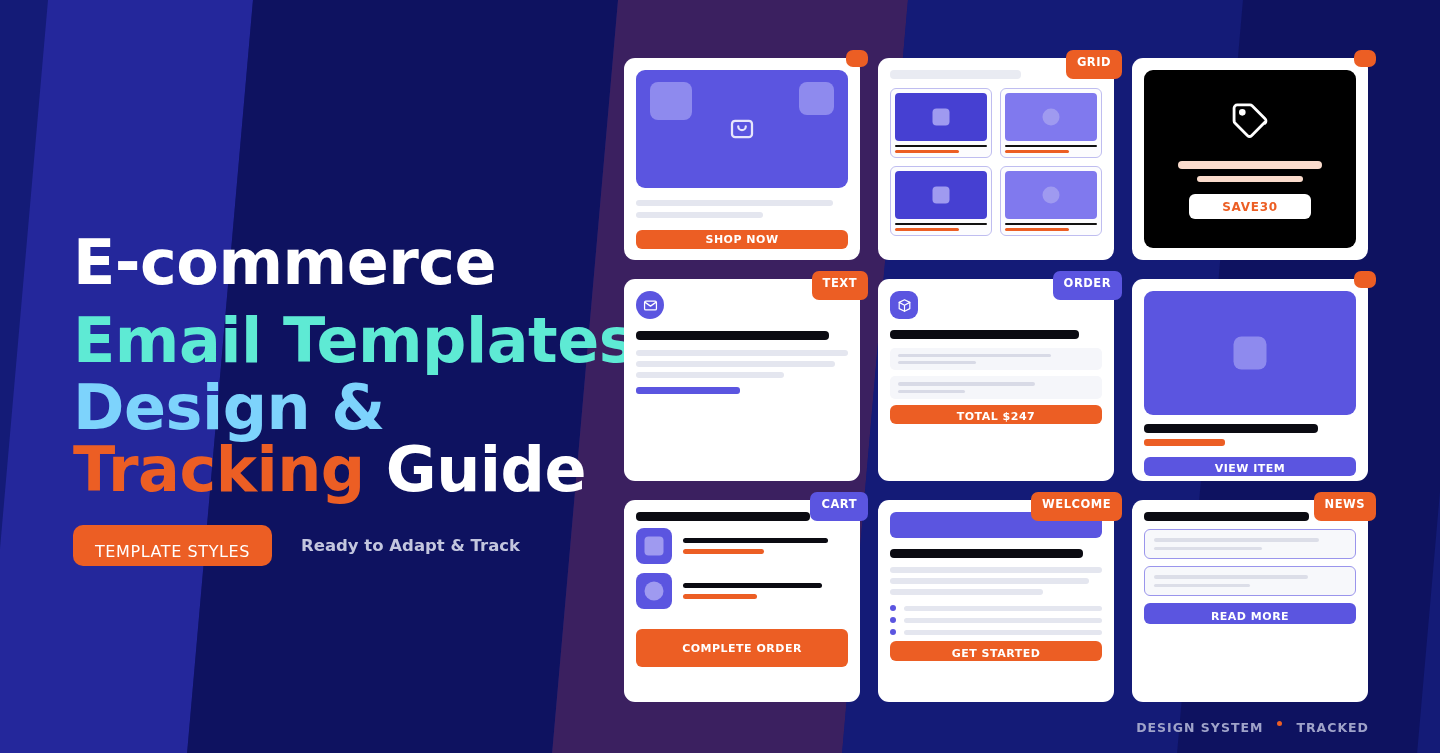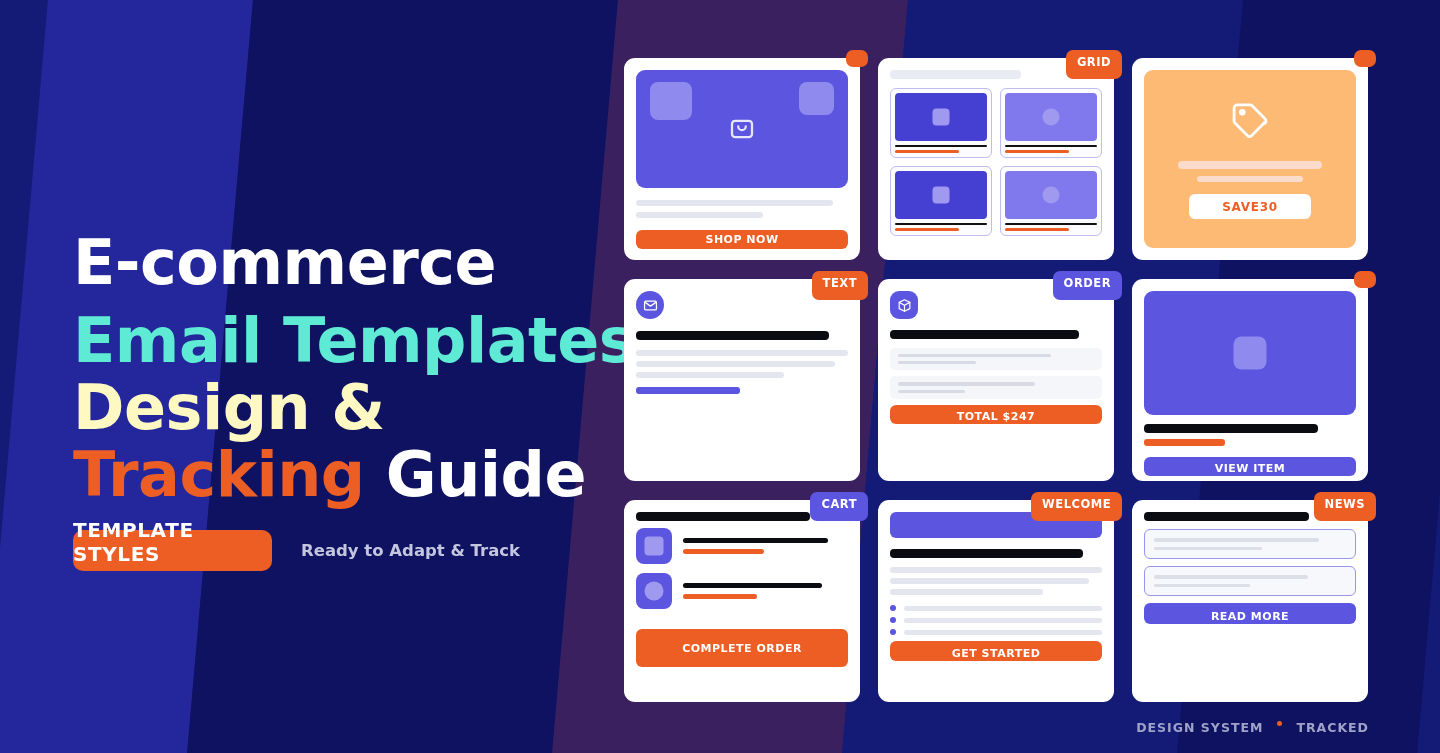--- a/index.html
+++ b/index.html
@@ -15,32 +15,32 @@
   
   .bg-base { position:absolute; inset:0; background:#141B77; }
   .stripe { position:absolute; top:-80px; height:920px; transform:skewX(-5deg); transform-origin:top left; }
 
   
   .hero { position:absolute; left:73px; top:232px; width:620px; }
   .hero h1 { font-weight:bold; line-height:1.0; letter-spacing:-0.5px; }
   .hl { display:block; font-size:62px; white-space:nowrap; }
   .l1 { color:#FFFFFF; margin-bottom:16px; }
   .l2 { color:#5eead4; margin-bottom:5px; }
-  .l3 { color:#fef9c3; margin-bottom:5px; }
+  .l3 { color:#7dd3fc; }
   .l4 { color:#EC5E24; }
   .l4 .wh { color:#FFFFFF; }
 
   .hero-bottom { display:flex; align-items:center; margin-top:24px; }
   .pill {
     background:#EC5E24; border-radius:10px;
     width:199px; height:41px;
     display:flex; align-items:flex-end; justify-content:center;
     padding-bottom:5px;
   }
-  .pill span { color:#fff; font-size:20px; font-weight:bold; letter-spacing:0.6px; }
+  .pill span { color:#fff; font-size:16px; font-weight:normal; letter-spacing:0.6px; }
   .sub { margin-left:29px; color:#C3C6DE; font-size:16.5px; font-weight:bold; }
 
   
   .grid { position:absolute; left:624px; top:58px; display:grid;
           grid-template-columns:236px 236px 236px; grid-template-rows:202px 202px 202px;
           gap:19px 18px; }
   .card { position:relative; background:#FFFFFF; border-radius:11px; padding:12px; overflow:visible; }
   .card-inner { position:relative; width:100%; height:100%; }
 
   
@@ -88,21 +88,21 @@
   .tile { border:1.3px solid #BFBDF0; border-radius:6px; background:#FCFCFE; padding:4px; display:flex; flex-direction:column; }
   .tile-img { flex:1; border-radius:4px; position:relative; }
   .tile-img.dark { background:#4640D2; }
   .tile-img.light { background:#8079EE; }
   .tile-sq { position:absolute; left:50%; top:50%; transform:translate(-50%,-50%); width:17px; height:17px; background:#9F9AF0; border-radius:4px; }
   .tile-ci { position:absolute; left:50%; top:50%; transform:translate(-50%,-50%); width:17px; height:17px; background:#9F9AF0; border-radius:50%; }
   .tile-l1 { height:2.6px; background:#111; border-radius:2px; margin-top:4px; }
   .tile-l2 { height:2.6px; background:#EC5E24; border-radius:2px; margin-top:3px; width:70%; }
 
   
-  .c3-box { background:#fdba74; border-radius:9px; width:100%; height:100%;
+  .c3-box { background:#000000; border-radius:9px; width:100%; height:100%;
             display:flex; flex-direction:column; align-items:center; justify-content:center; }
   .c3-l1 { width:68%; height:8px; background:#FADBCC; border-radius:4px; margin-top:16px; }
   .c3-l2 { width:50%; height:6px; background:#FADBCC; border-radius:3px; margin-top:7px; }
   .c3-code { margin-top:12px; width:58%; height:25px; background:#fff; border-radius:6px;
              display:flex; align-items:center; justify-content:center;
              color:#EC5E24; font-size:12px; font-weight:bold; letter-spacing:0.7px; }
 
   
   .c4-l-dark { width:91%; margin-bottom:10px; margin-top:12px; }
   .c4-l { margin-bottom:5px; }

